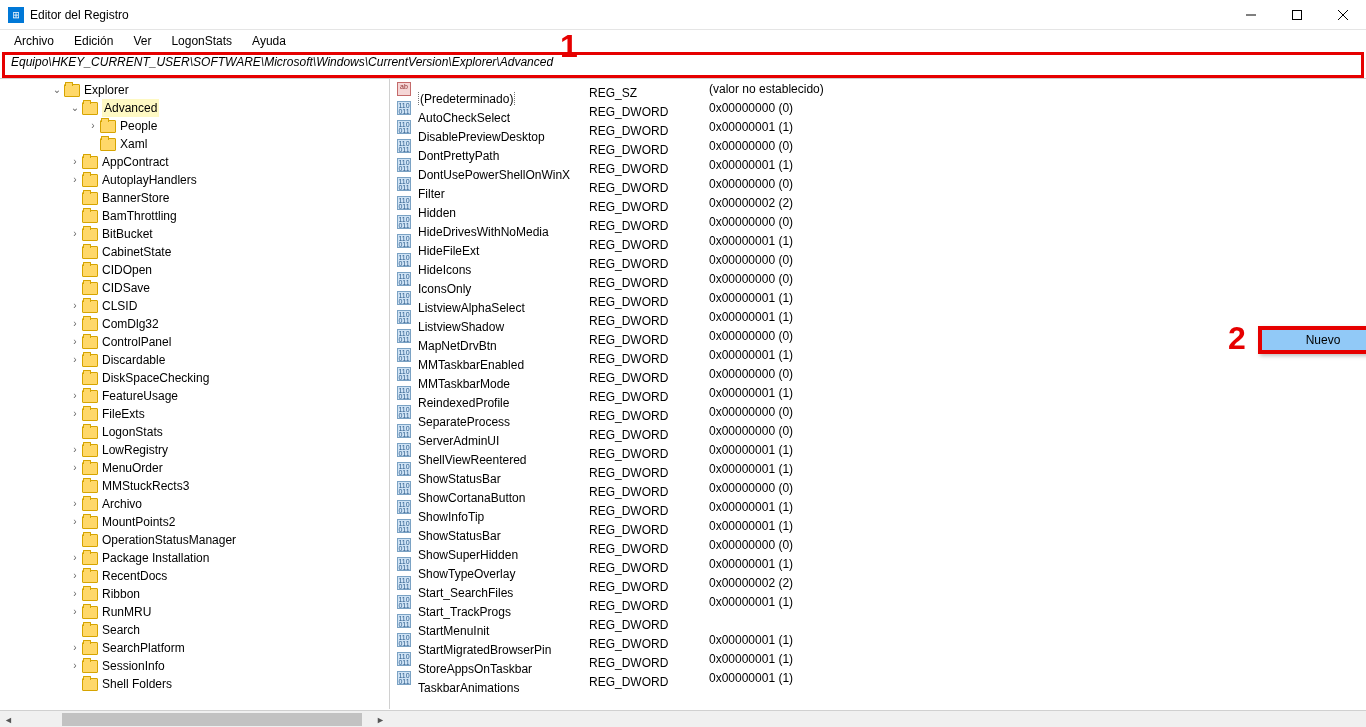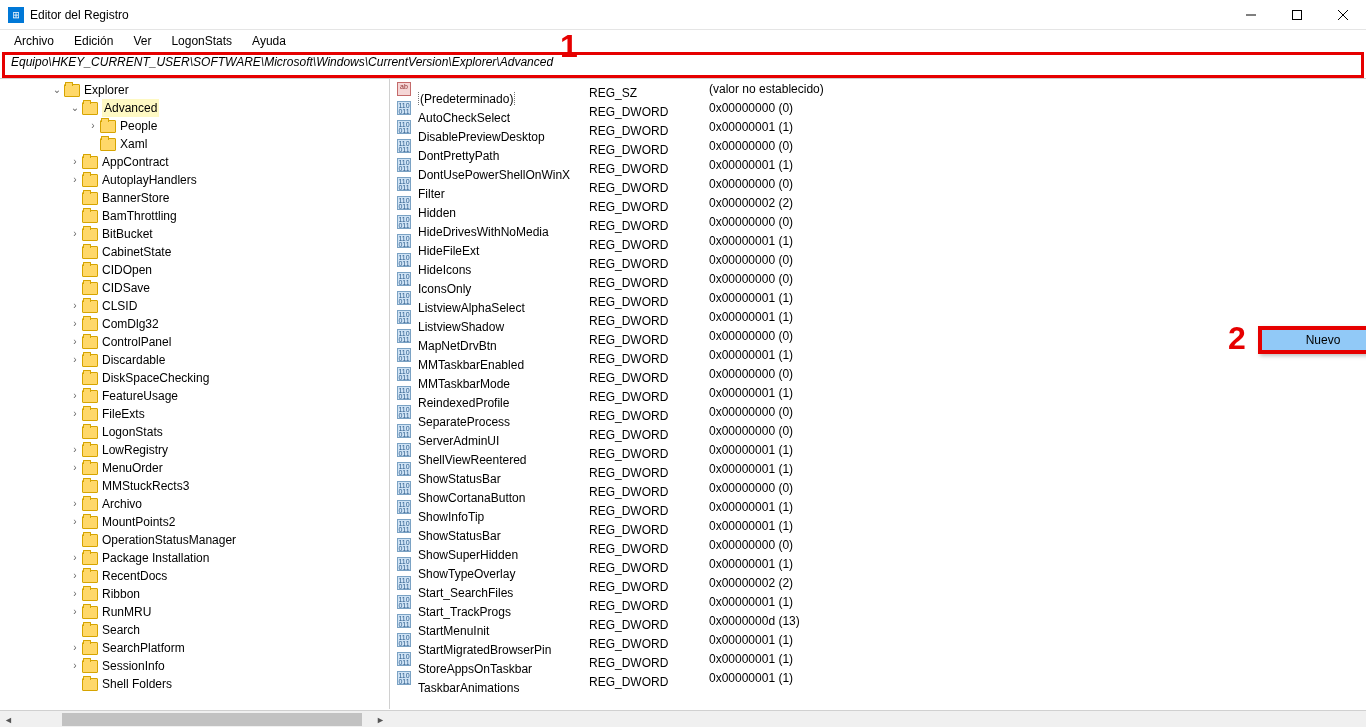--- a/index.html
+++ b/index.html
@@ -551,21 +551,20 @@
           <span class="tp">REG_DWORD</span>
           <span class="dt">0x00000001 (1)</span>
         </div>
         <div class="row">
           <span class="ic">
             <span class="reg-ic">110
 011</span>
           </span>
           <span class="nm">StartMenuInit</span>
           <span class="tp">REG_DWORD</span>
-          <span class="dt">0x0000000d (13)</span>
         </div>
         <div class="row">
           <span class="ic">
             <span class="reg-ic">110
 011</span>
           </span>
           <span class="nm">StartMigratedBrowserPin</span>
           <span class="tp">REG_DWORD</span>
           <span class="dt">0x00000001 (1)</span>
         </div>

